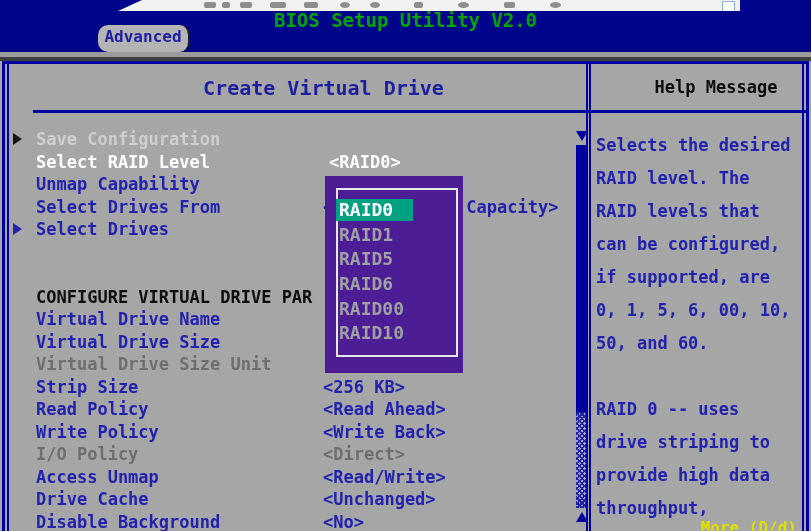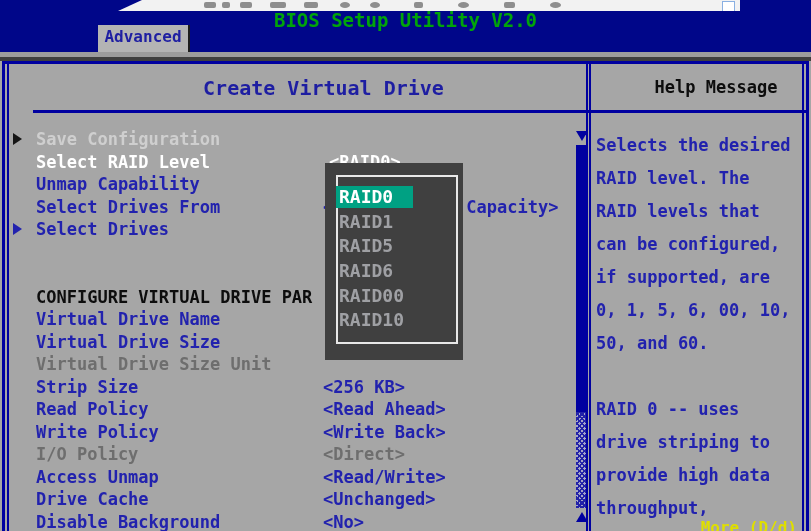--- a/index.html
+++ b/index.html
@@ -11,21 +11,21 @@
   .navy-band{position:absolute;left:0;top:0;width:811px;height:61px;background:#000689;}
   .gray-strip{position:absolute;left:0;top:52px;width:811px;height:5px;background:#9c9c9c;}
   .dark-strip{position:absolute;left:0;top:57px;width:811px;height:4px;background:#3f3f3f;}
   .bios-title{position:absolute;left:0;top:9px;width:811px;text-align:center;
               color:#00A40A;font-size:19px;letter-spacing:0px;}
   .kvm-toolbar{position:absolute;left:118px;top:0;width:622px;height:11px;background:#F2F2F2;
                clip-path:polygon(24px 0,100% 0,100% 100%,0 100%);}
   .tb-ico{position:absolute;top:2px;height:6px;background:#8e8e8e;border-radius:2px;}
   .tb-sq{position:absolute;top:1px;left:604px;width:11px;height:9px;background:#fff;border:1px solid #8ab0e2;}
   .tab{position:absolute;left:98px;top:25px;width:90px;height:27px;background:#B4B4B4;
-       border-right:2px solid #1d1d1d;color:#1E1EA2;font-size:16px;text-align:center;line-height:24px;}
+       border-right:2px solid #1d1d1d;color:#1E1EA2;font-size:16px;text-align:center;line-height:24px;border-radius:10px;}
 
   
   .frame{position:absolute;left:2px;top:61px;width:801px;height:478px;
          border:3px solid #0000A0;background:#A6A6A6;}
   .vline-left{position:absolute;left:2px;top:0;bottom:0;width:2px;background:#0000A0;}
   .vline-right{position:absolute;right:2px;top:0;bottom:0;width:2px;background:#0000A0;}
   .divider{position:absolute;left:581px;top:0;bottom:0;width:1px;background:#A6A6A6;
            border-left:2px solid #0000A0;border-right:2px solid #0000A0;}
   .title-row{position:absolute;left:0;right:0;top:0;height:46px;border-bottom:3px solid #0000A0;margin-left:28px;}
   .lp-title{position:absolute;left:0;top:12px;width:581px;text-align:center;color:#1E1EA2;font-size:20px;}
@@ -47,21 +47,21 @@
   .sb-down{position:absolute;left:567px;top:18px;width:0;height:0;
            border-top:10px solid #0000A0;border-left:6px solid transparent;border-right:6px solid transparent;}
   .sb-thumb{position:absolute;left:567px;top:32px;width:12px;height:267px;background:#0000A0;}
   .sb-track{position:absolute;left:567px;top:299px;width:12px;height:96px;background:#A6A6C8;
             background-image:repeating-linear-gradient(45deg,#2222a8 0 1.5px,transparent 1.5px 3.5px),
                              repeating-linear-gradient(-45deg,#2222a8 0 1.5px,transparent 1.5px 3.5px);}
   .sb-up{position:absolute;left:567px;top:399px;width:0;height:0;
          border-bottom:10px solid #0000A0;border-left:6px solid transparent;border-right:6px solid transparent;}
 
   
-  .dropdown{position:absolute;left:316px;top:50px;width:138px;height:197px;background:#404040;z-index:5;}
+  .dropdown{position:absolute;left:316px;top:63px;width:138px;height:197px;background:#4c1d95;z-index:5;}
   .dd-inner{position:absolute;left:11px;top:12px;right:5px;bottom:16px;border:2px solid #E8E8E8;}
   .dd-items{position:absolute;left:14px;top:23px;right:8px;}
   .dd-item{height:24.7px;font-size:18px;color:#9FA0A4;white-space:pre;}
   .dd-item .sel{background:#00A183;color:#FFFFFF;padding:0 20px 1px 3px;margin-left:-3px;}
 
   
   .help-panel{position:absolute;left:588px;top:49px;right:4px;bottom:0;overflow:hidden;}
   .help-body{position:absolute;left:3px;top:16px;right:0;color:#2222AE;font-size:17px;
              line-height:33px;white-space:pre-line;}
   .help-more{position:absolute;right:5px;top:405px;color:#DFDF00;font-size:16px;}

